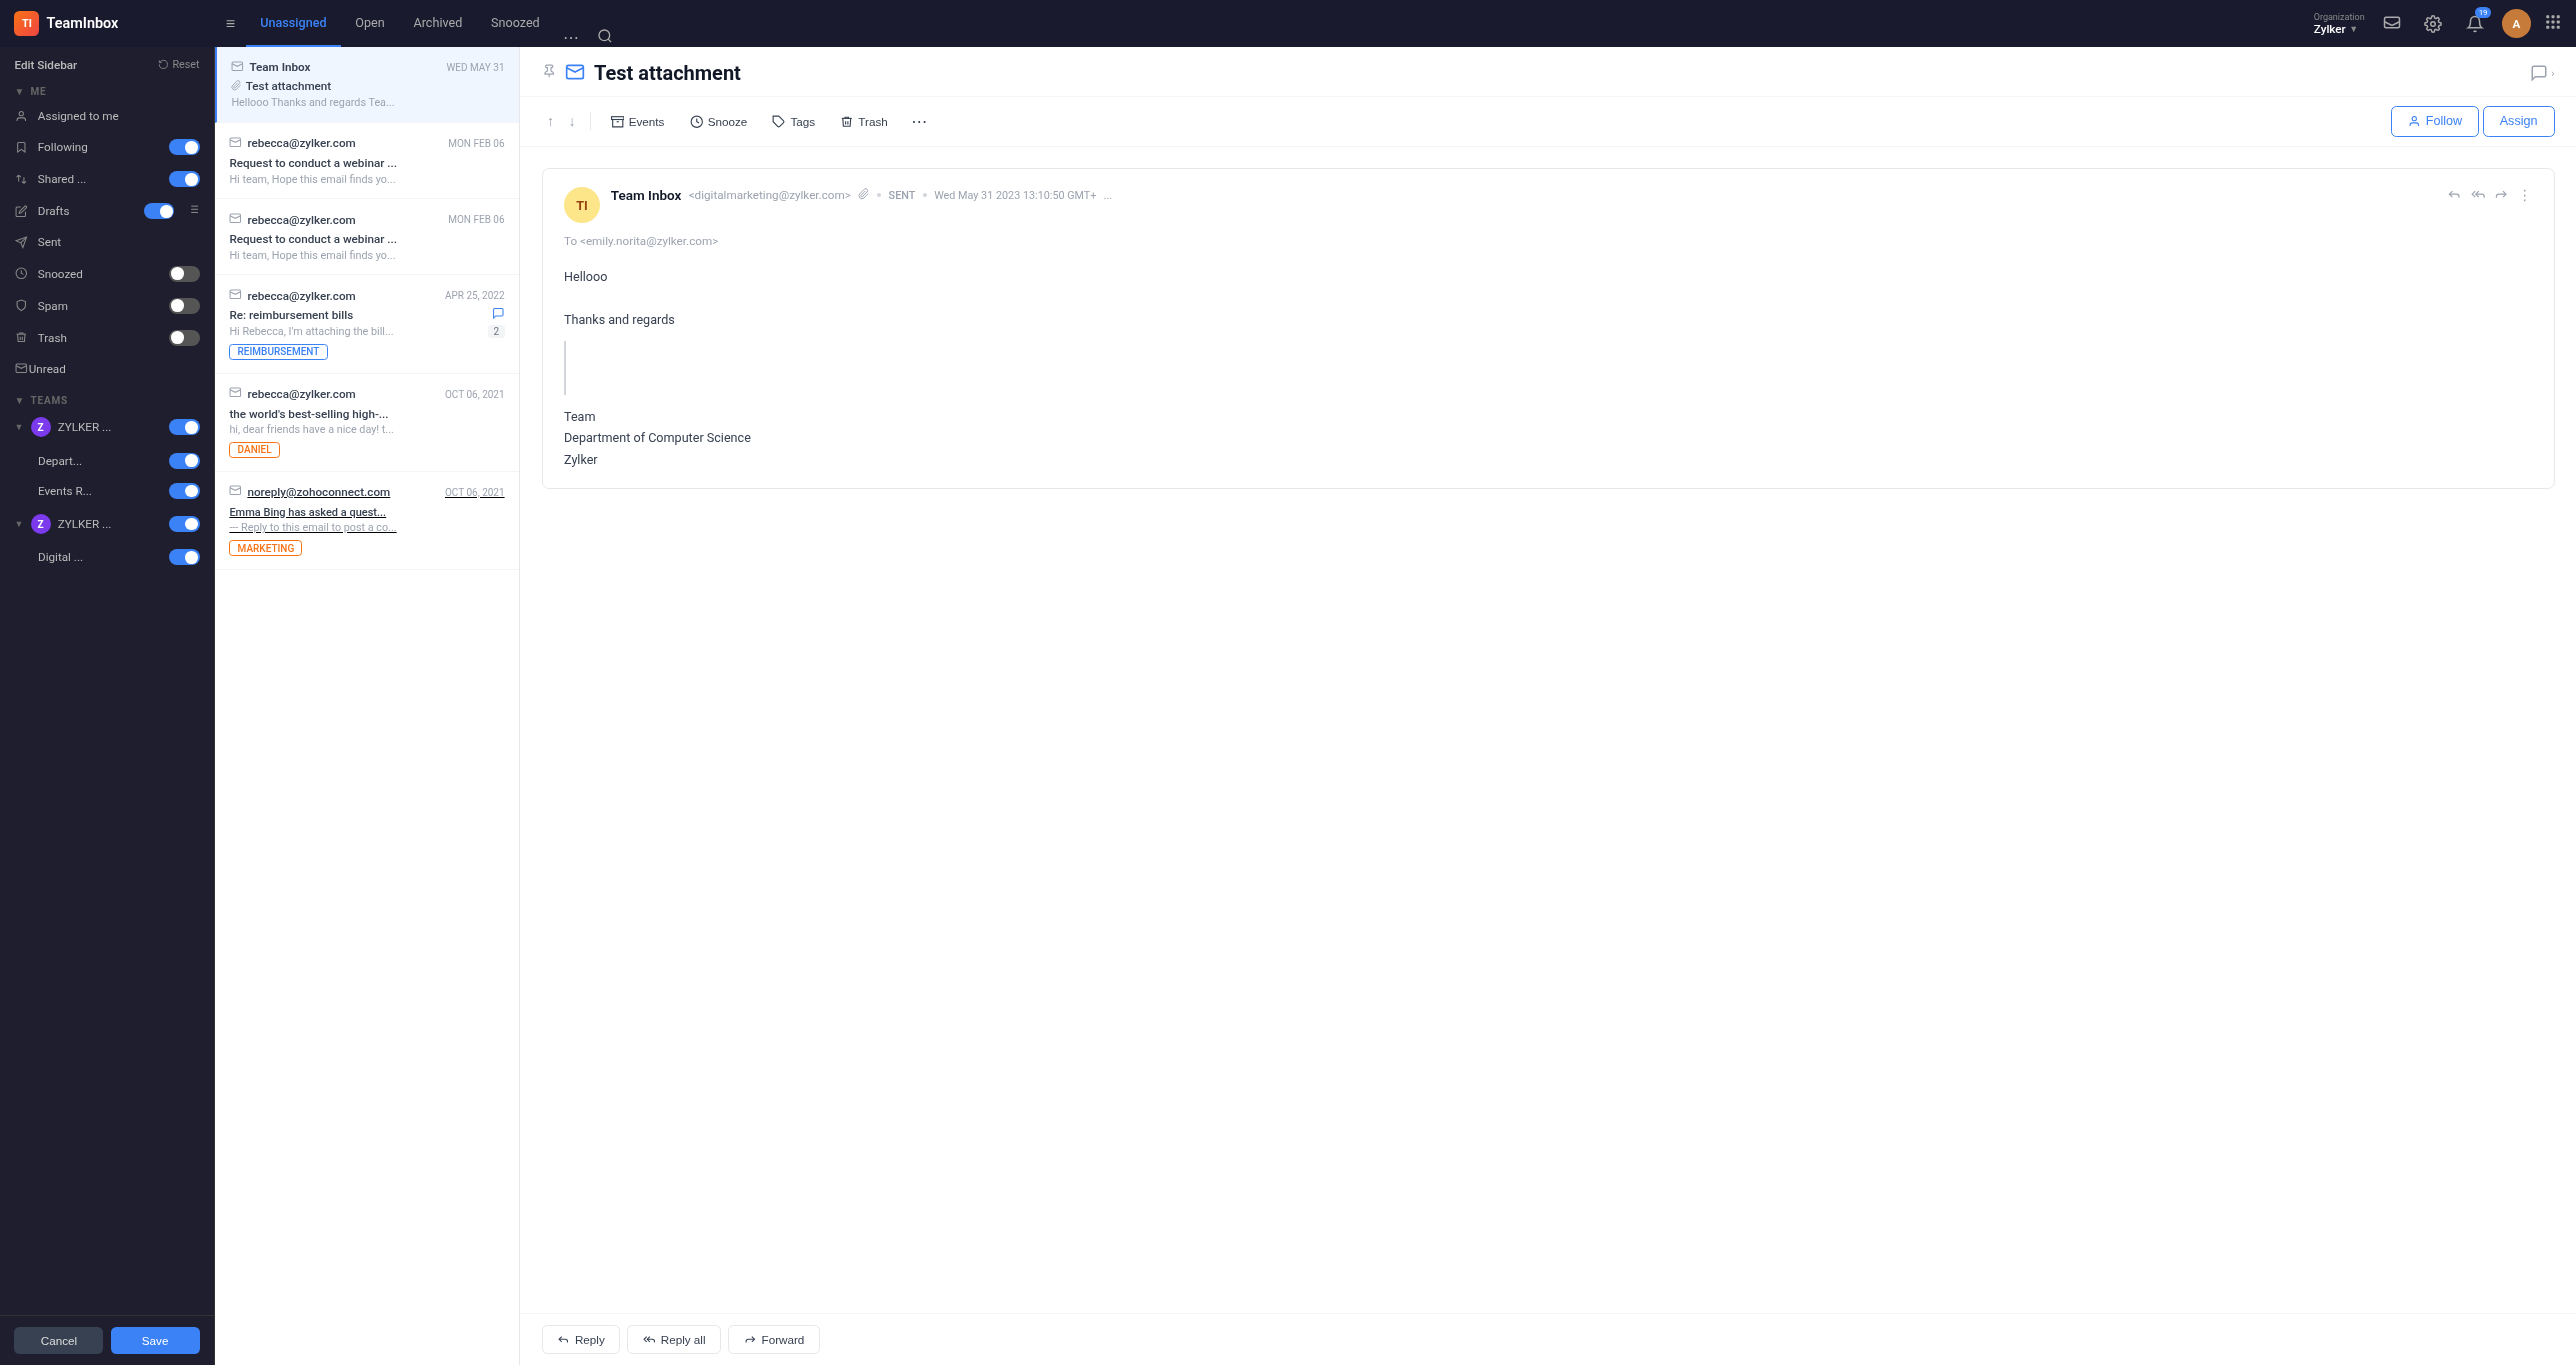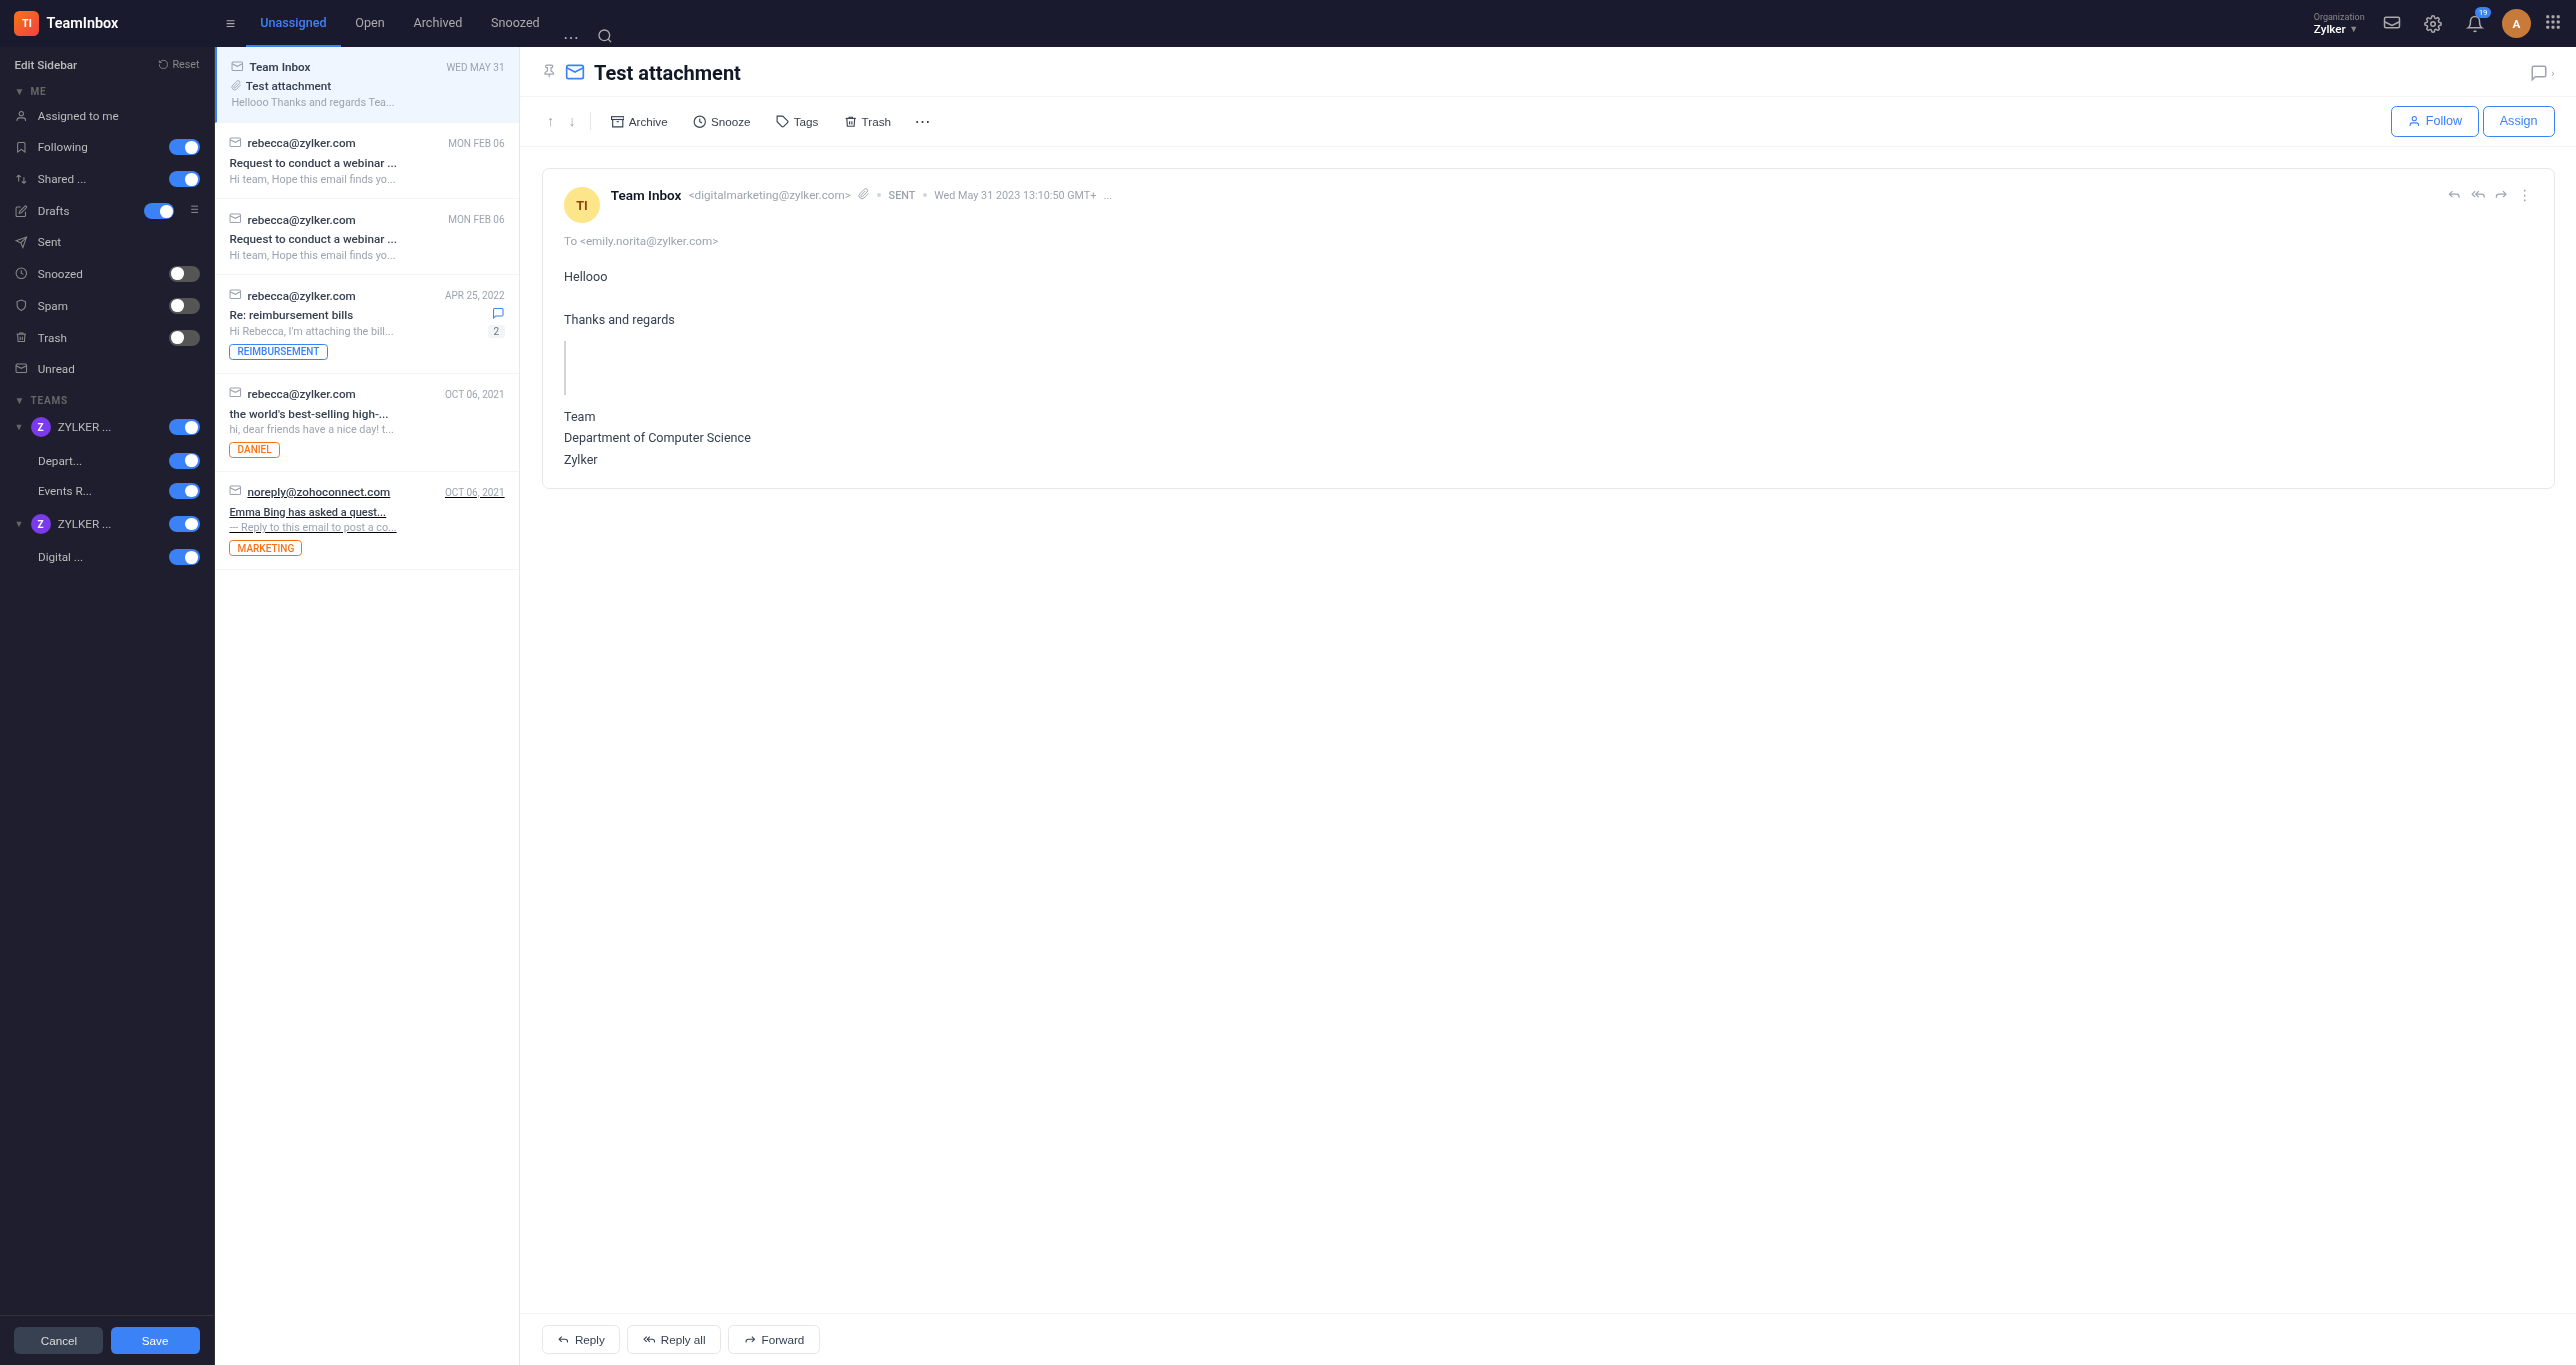--- a/index.html
+++ b/index.html
@@ -213,21 +213,21 @@
             <path d="M14 11v6"></path>
             <path d="M9 6V4h6v2"></path>
           </svg>
       </span>
       <span style="flex:1;font-size:11.7px;">Trash</span>
       <div style="width:30.5px;height:16px;border-radius:8px;background:#555;position:relative;cursor:pointer;flex-shrink:0;">
         <div style="position:absolute;width:12.6px;height:12.6px;background:white;border-radius:50%;top:1.8px;left:1.8px;"></div>
       </div>
     </div>
 
-    <div style="display:flex;align-items:center;gap:9px;padding:8px 14.4px;color:#bbb;cursor:pointer;">
+    <div style="display:flex;align-items:center;padding:8px 14.4px;color:#bbb;cursor:pointer;">
       <span style="width:14.4px;height:14.4px;display:flex;align-items:center;justify-content:center;color:#888;">
         <svg width="12.6" height="12.6" viewBox="0 0 24 24" fill="none" stroke="currentColor" stroke-width="2">
             <rect x="2" y="4" width="20" height="16" rx="2"></rect>
             <path d="m22 7-10 5L2 7"></path>
           </svg>
       </span>
       <span style="flex:1;font-size:11.7px;">Unread</span>
     </div>
 
     <div style="color:#666;font-size:10px;font-weight:700;letter-spacing:0.08em;padding:10.8px 14.4px 3.6px;display:flex;align-items:center;gap:5.4px;cursor:pointer;">
@@ -447,21 +447,21 @@
     <div style="display:flex;align-items:center;padding:9px 21.5px;border-bottom:0.9px solid #f3f4f6;gap:3.6px;">
       <button style="background:none;border:none;cursor:pointer;color:#9ca3af;padding:3.6px 5.4px;border-radius:3.6px;font-size:14.4px;">↑</button>
       <button style="background:none;border:none;cursor:pointer;color:#9ca3af;padding:3.6px 5.4px;border-radius:3.6px;font-size:14.4px;">↓</button>
       <div style="width:0.9px;height:18px;background:#e5e7eb;margin:0 5.4px;"></div>
       <button style="display:flex;align-items:center;gap:4.5px;padding:5.4px 10.8px;border-radius:5.4px;font-size:11.7px;color:#374151;cursor:pointer;border:none;background:none;">
         <svg width="13.5" height="13.5" viewBox="0 0 24 24" fill="none" stroke="currentColor" stroke-width="2">
             <polyline points="21 8 21 21 3 21 3 8"></polyline>
             <rect x="1" y="3" width="22" height="5"></rect>
             <line x1="10" y1="12" x2="14" y2="12"></line>
           </svg>
-        <span>Archive</span>
+        <span>Events</span>
       </button>
       <button style="display:flex;align-items:center;gap:4.5px;padding:5.4px 10.8px;border-radius:5.4px;font-size:11.7px;color:#374151;cursor:pointer;border:none;background:none;">
         <svg width="13.5" height="13.5" viewBox="0 0 24 24" fill="none" stroke="currentColor" stroke-width="2">
             <circle cx="12" cy="12" r="10"></circle>
             <polyline points="12 6 12 12 16 14"></polyline>
           </svg>
         <span>Snooze</span>
       </button>
       <button style="display:flex;align-items:center;gap:4.5px;padding:5.4px 10.8px;border-radius:5.4px;font-size:11.7px;color:#374151;cursor:pointer;border:none;background:none;">
         <svg width="13.5" height="13.5" viewBox="0 0 24 24" fill="none" stroke="currentColor" stroke-width="2">

